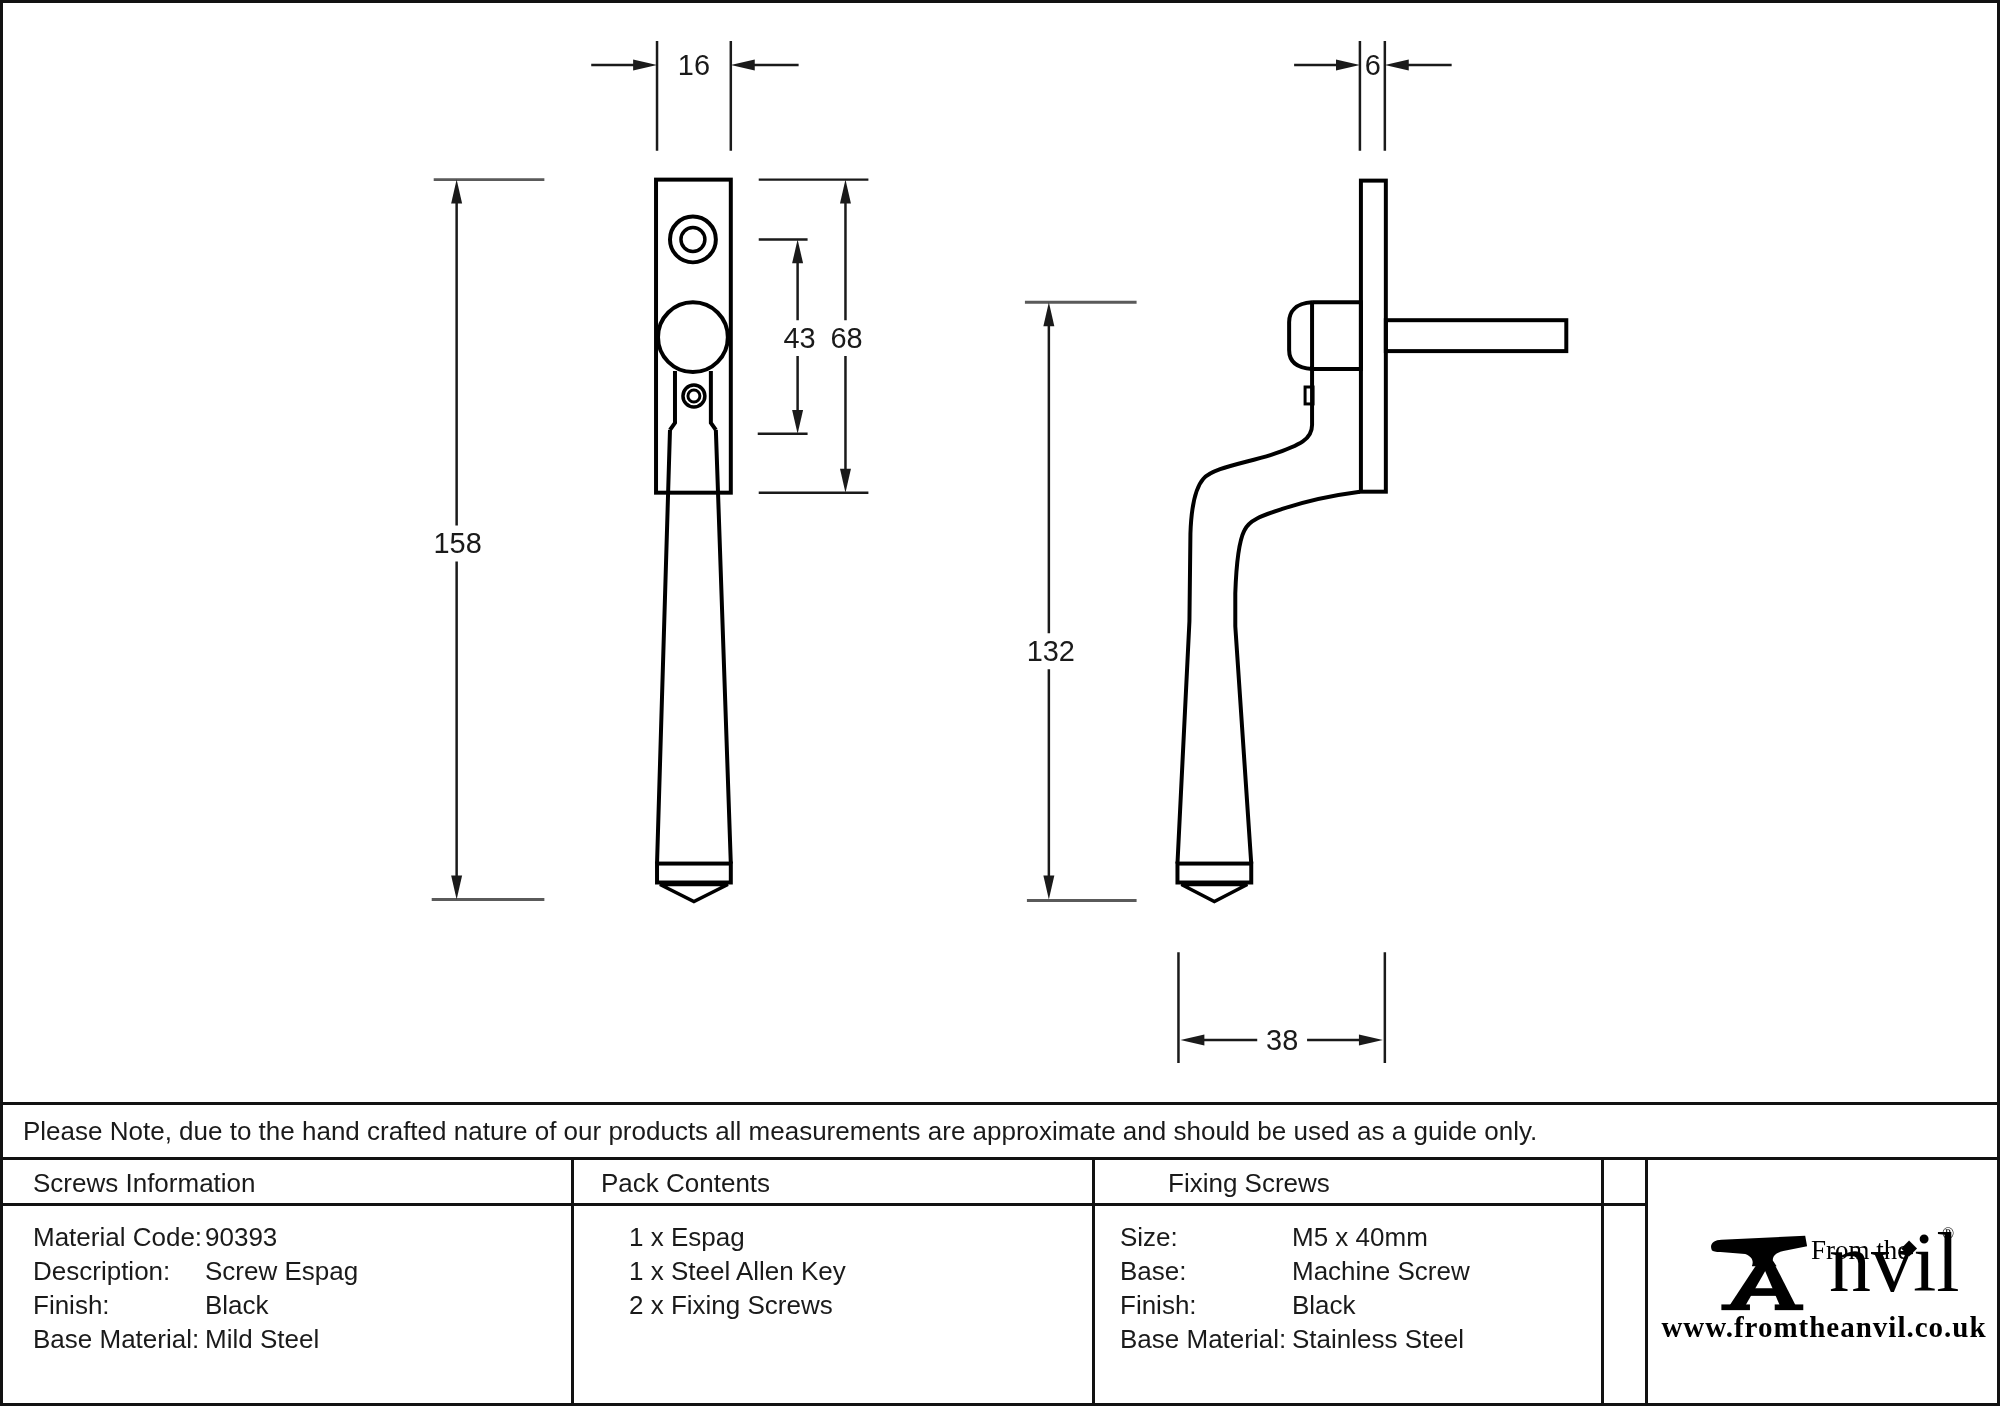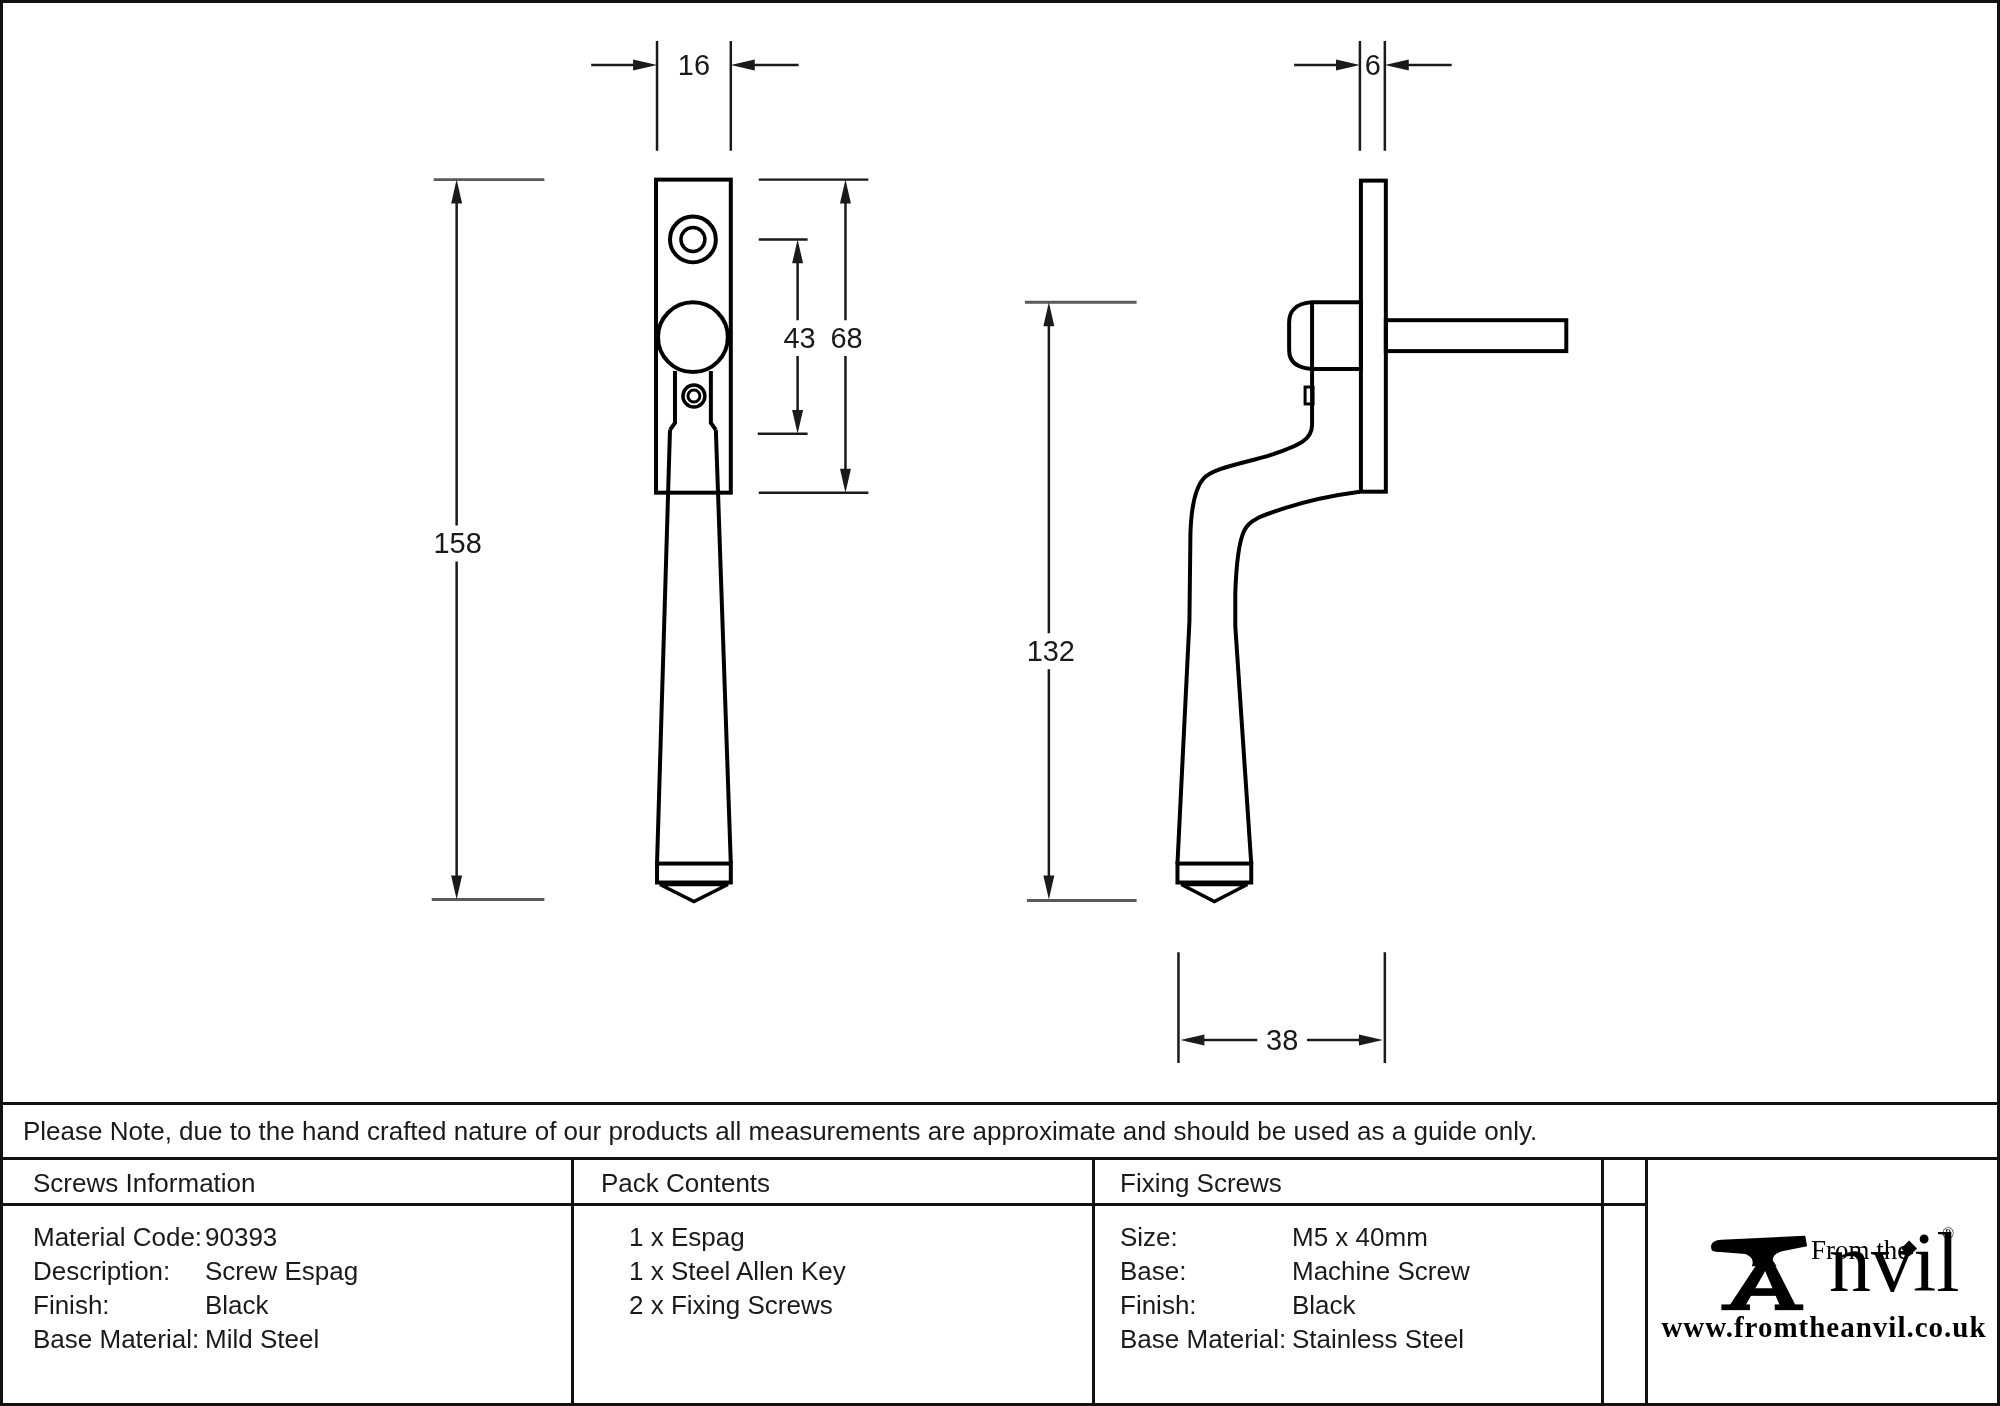--- a/index.html
+++ b/index.html
@@ -161,21 +161,21 @@
   <div class="note-row">
     <span>Please Note, due to the hand crafted nature of our products all measurements are approximate and should be used as a guide only.</span>
   </div>
 
   <div class="th-cell" style="left:3px;width:565px;padding-left:27px;">
     <span>Screws Information</span>
   </div>
   <div class="th-cell" style="left:571px;width:474px;padding-left:27px;">
     <span>Pack Contents</span>
   </div>
-  <div class="th-cell" style="left:1092px;width:506px;padding-left:25px;">
+  <div class="th-cell" style="left:1140px;width:506px;padding-left:25px;">
     <span>Fixing Screws</span>
   </div>
 
   <div class="data-cell" style="left:3px;width:565px;padding-left:27px;">
     <div class="kv-row">
       <span class="kv-label">Material Code:</span>
       <span>90393</span>
     </div>
     <div class="kv-row">
       <span class="kv-label">Description:</span>

